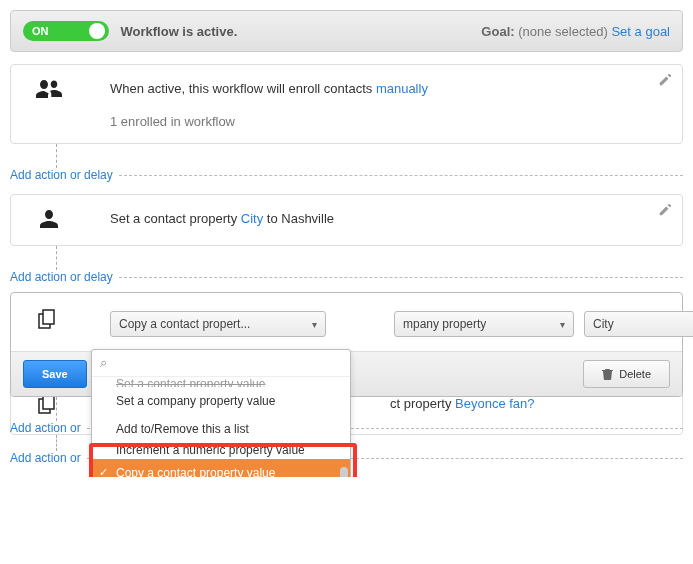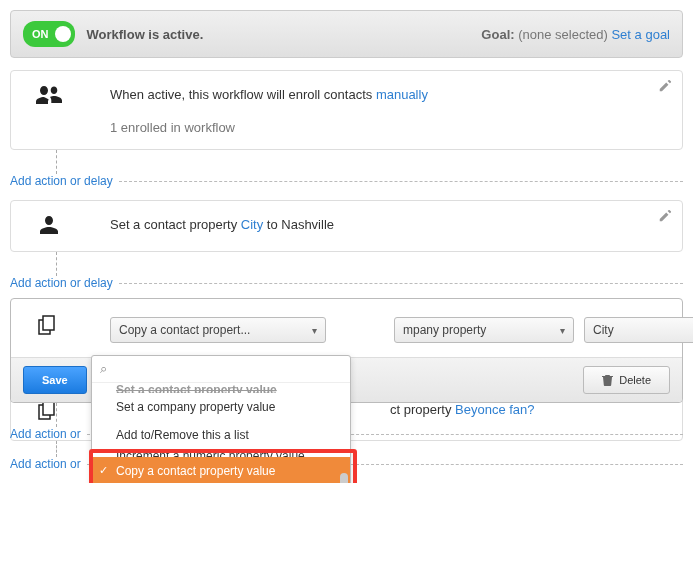--- a/index.html
+++ b/index.html
@@ -1,20 +1,20 @@
 <!DOCTYPE html>
 <html><head>
 <meta charset="utf-8">
 <style>
 * { box-sizing: border-box; margin: 0; padding: 0; }
 body { font-family: Arial, Helvetica, sans-serif; font-size: 13px; color: #333; background: #fff; }
 .container { width: 693px; margin: 0 auto; padding: 10px; }
 
 .status-bar { background: #e8e8e8; background: linear-gradient(#f0f0f0, #e0e0e0); border: 1px solid #ccc; border-radius: 4px; padding: 10px 12px; display: flex; align-items: center; }
-.toggle { display: inline-flex; align-items: center; background: #3cc93c; border-radius: 12px; height: 26px; padding: 0 4px 0 9px; color: #fff; font-weight: bold; font-size: 11px; cursor: pointer; }
+.toggle { display: inline-flex; align-items: center; background: #3cc93c; border-radius: 12px; height: 20px; padding: 0 4px 0 9px; color: #fff; font-weight: bold; font-size: 11px; cursor: pointer; gap: 34px; }
 .toggle-knob { width: 16px; height: 16px; background: #fff; border-radius: 50%; margin-left: 6px; }
 .status-text { margin-left: 12px; color: #555; font-weight: bold; }
 .goal-section { margin-left: auto; color: #666; font-size: 13px; }
 .goal-label { font-weight: bold; }
 .goal-none { color: #777; }
 .goal-link { color: #2e7fd1; cursor: pointer; }
 
 .step-card { background: #fff; border: 1px solid #ddd; border-radius: 4px; margin-top: 12px; padding: 14px 16px 8px; position: relative; }
 .edit-icon { position: absolute; top: 8px; right: 10px; color: #999; cursor: pointer; }
 .step-row { display: flex; align-items: flex-start; }
@@ -44,21 +44,21 @@
 .btn-delete { margin-left: auto; }
 .trash-icon { margin-right: 6px; font-size: 12px; color: #666; }
 
 .dropdown-panel { position: absolute; top: 56px; left: 80px; width: 260px; background: #fff; border: 1px solid #bbb; border-radius: 3px; box-shadow: 0 2px 6px rgba(0,0,0,0.15); z-index: 20; }
 .dropdown-search { display: flex; align-items: center; padding: 5px 8px; border-bottom: 1px solid #eee; }
 .dropdown-search input { border: none; outline: none; width: 100%; font-size: 12px; }
 .dropdown-list { max-height: 220px; overflow-y: auto; position: relative; }
 .dropdown-item { padding: 7px 12px 7px 24px; font-size: 12px; color: #333; cursor: pointer; position: relative; }
 .dropdown-item.selected { background: #f08a3a; color: #fff; }
 .dropdown-item.selected::before { content: "✓"; position: absolute; left: 7px; top: 7px; font-size: 11px; }
-.dropdown-item.truncated-top { color: #aaa; padding-top: 0; height: 10px; overflow: hidden; font-weight: bold; }
+.dropdown-item.truncated-top { color: #aaa; padding-top: 0; height: 10px; overflow: hidden; }
 .scrollbar-fake { position: absolute; right: 2px; top: 90px; bottom: 8px; width: 8px; background: #ccc; border-radius: 4px; }
 
 .highlight-box { position: absolute; border: 4px solid #f3362e; border-radius: 3px; pointer-events: none; z-index: 30; }
 
 .selects-row { display: flex; align-items: center; margin-top: 0; }
 .partial-label { color: #444; margin-right: 0; }
 
 svg { display: block; }
 </style>
 </head>
@@ -171,21 +171,21 @@
 
   <div class="dropdown-panel">
     <div class="dropdown-search">
       <span style="color:#888;margin-right:4px;font-size:13px;">⌕</span>
       <input type="text" placeholder="" style="">
     </div>
     <div class="dropdown-list">
       <div class="dropdown-item truncated-top" style="text-decoration:line-through;color:#999;"><span>Set a contact property value</span></div>
       <div class="dropdown-item">Set a company property value</div>
       <div class="dropdown-item">Add to/Remove this a list</div>
-      <div class="dropdown-item" style="height:8px;overflow:hidden;padding-top:0;padding-bottom:8px;"><span>Increment a numeric property value</span></div>
+      <div class="dropdown-item" style="height:8px;overflow:hidden;padding-top:0;padding-bottom:16px;"><span>Increment a numeric property value</span></div>
       <div class="dropdown-item selected">Copy a contact property value</div>
       <div class="dropdown-item">Copy a company property value</div>
       <div class="dropdown-item">Trigger a webhook</div>
       <div class="dropdown-item">Clear a contact property value</div>
       <div class="scrollbar-fake"></div>
     </div>
   </div>
 
   <div class="highlight-box" style="top:150px; left:78px; width:268px; height:60px;"></div>
 </div>

